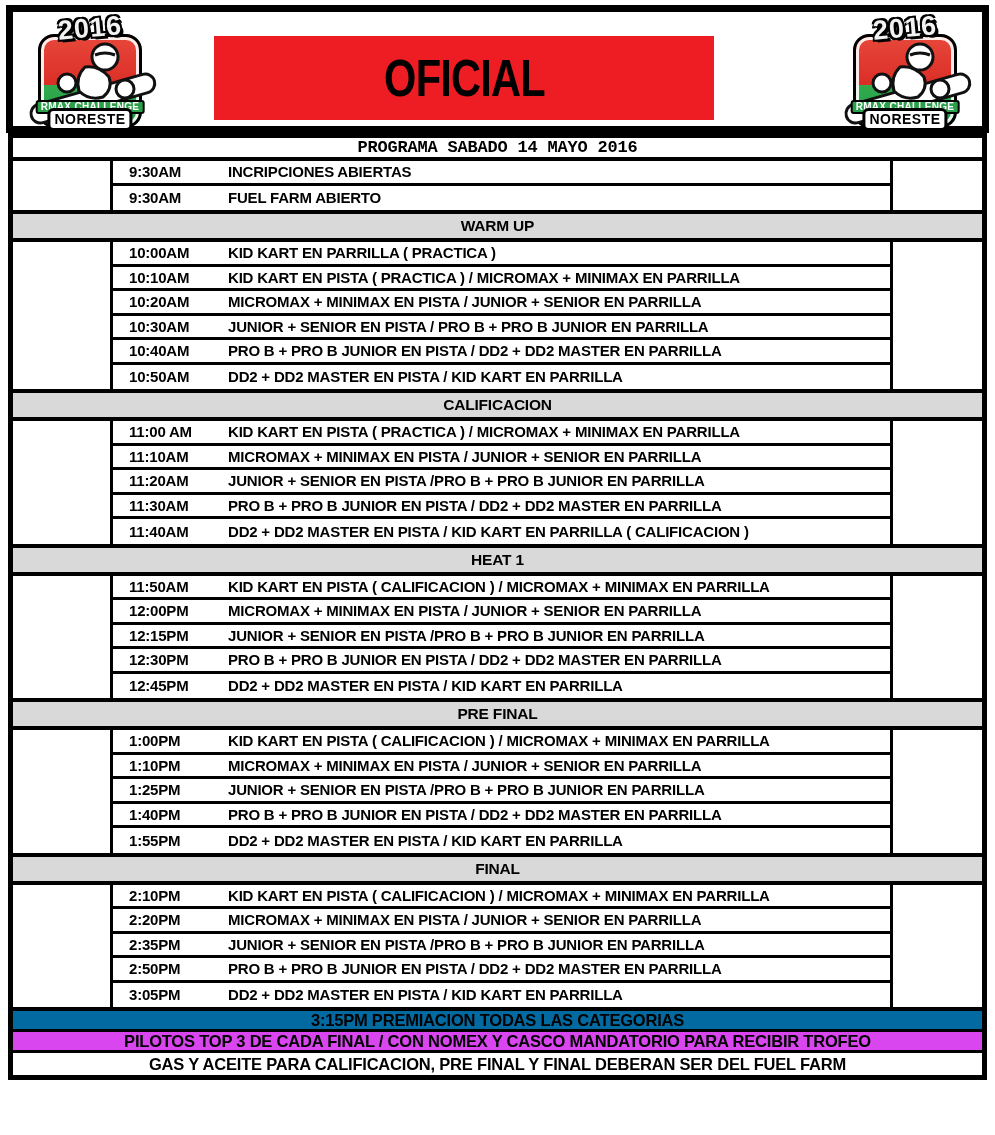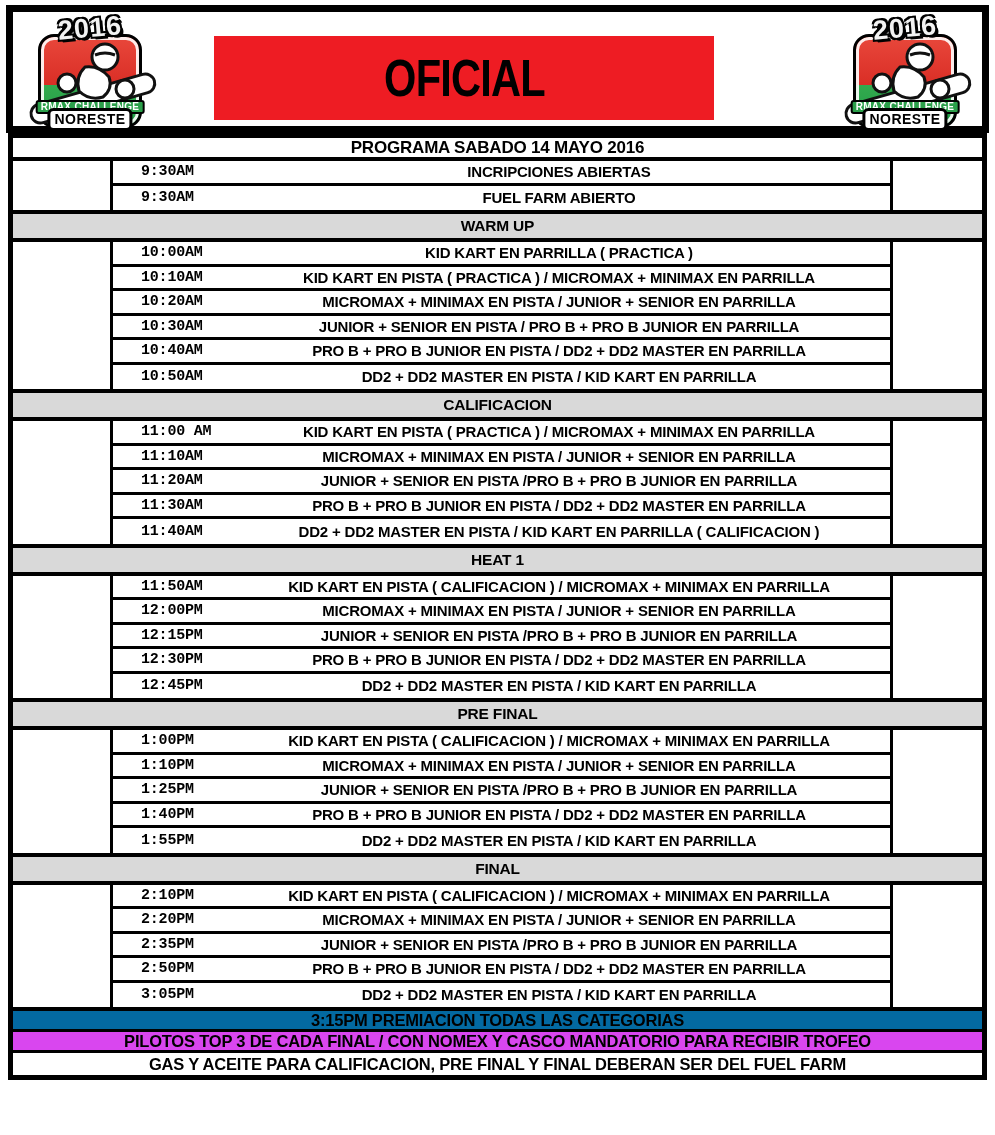--- a/index.html
+++ b/index.html
@@ -68,37 +68,38 @@
   
   .tbl {
     margin:0 8px;
     border:5px solid #000;
     background:#fff;
   }
   .title-row {
     height:23px; border-bottom:4px solid #000;
     display:flex; align-items:center; justify-content:center;
     font-size:17px;
+    font-family:Liberation Mono, monospace;
   }
   .sec-hdr {
     height:32px;
     border-top:4px solid #000; border-bottom:4px solid #000;
     background:#d9d9d9;
     display:flex; align-items:center; justify-content:center;
     font-size:15.5px;
   }
   .block { display:flex; }
   .side { flex:none; }
   .side.left  { width:100px; border-right:3px solid #000; }
   .side.right { width:92px;  border-left:3px solid #000; }
   .mid { flex:1; display:flex; flex-direction:column; }
   .row { height:24.5px; display:flex; align-items:center; font-size:15px; }
   .row:not(:last-child) { border-bottom:3px solid #000; }
-  .time { flex:none; width:115px; padding-left:28px; white-space:nowrap;font-family:Liberation Mono, monospace; }
-  .desc { flex:1; text-align:center; white-space:nowrap; }
+  .time { flex:none; width:115px; padding-left:16px; white-space:nowrap; }
+  .desc { flex:1; white-space:nowrap; }
 
   .footer-row {
     display:flex; align-items:center; justify-content:center;
     font-size:16.5px; height:22px;
   }
   .footer-row.gray  { background:#0369a1; border-top:4px solid #000; }
   .footer-row.pink  { background:#d946ef; border-top:3px solid #000; border-bottom:3px solid #000; height:24px; }
   .footer-row.white { background:#fff; }
 </style>
 </head>

